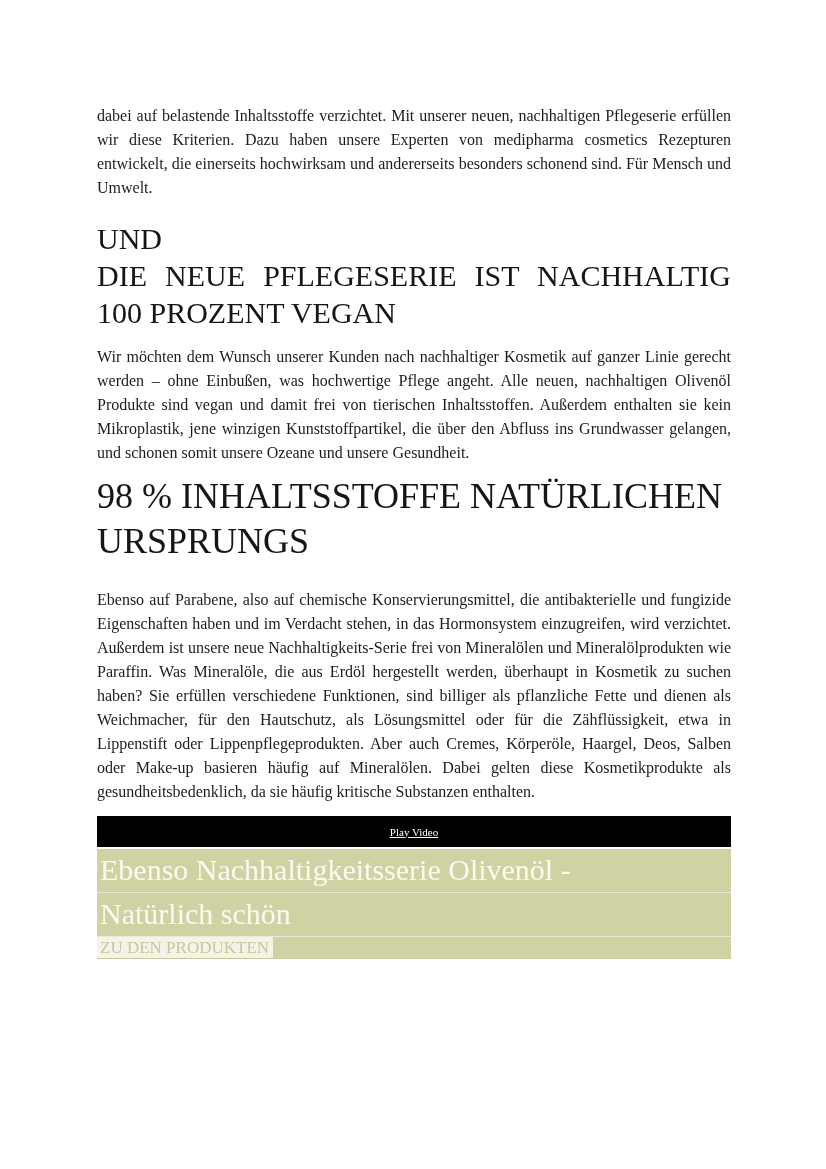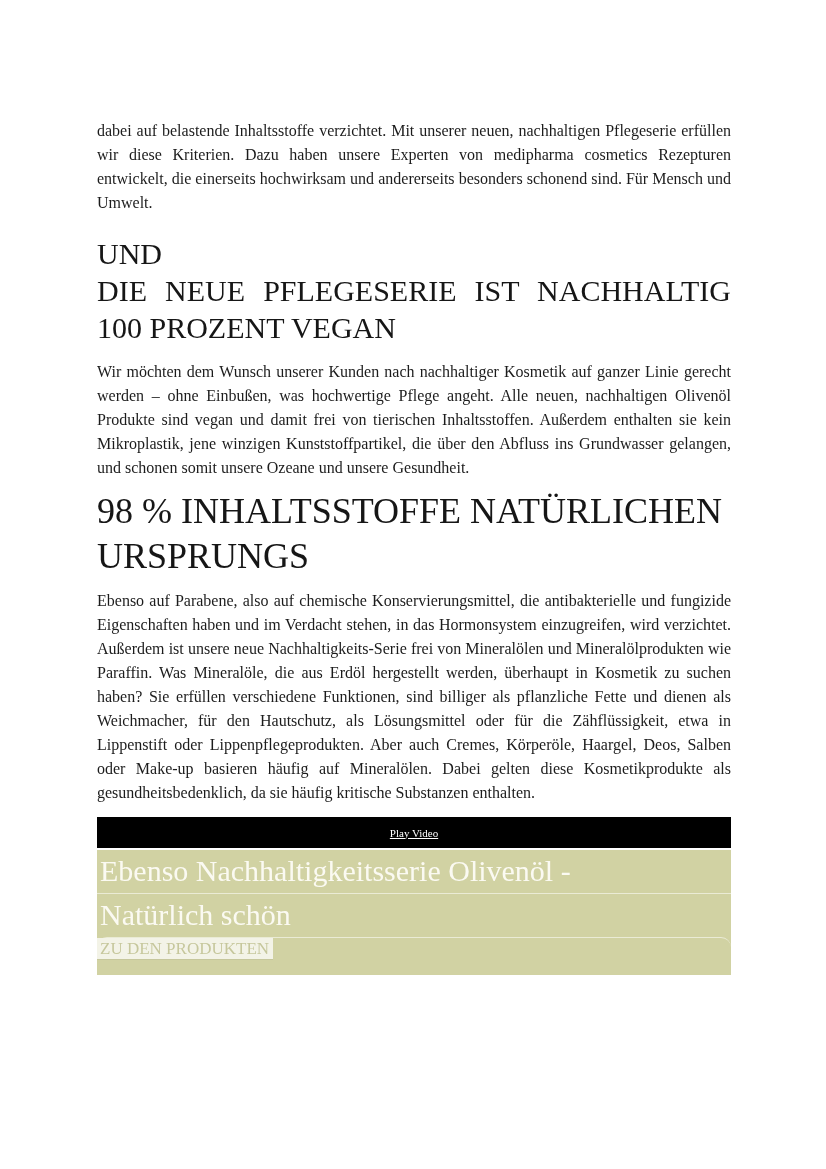--- a/index.html
+++ b/index.html
@@ -9,21 +9,21 @@
     width:826px;
     height:1169px;
     background:#ffffff;
     font-family:"Liberation Serif","DejaVu Serif",serif;
     color:#1b1b1b;
     overflow:hidden;
   }
   .content {
     position:absolute;
     left:97px;
-    top:15px;
+    top:0;
     width:634px;
     padding-top:104px;
   }
   .body-text {
     font-size:16px;
     line-height:24px;
     text-align:justify;
     color:#1c1c1c;
   }
   .heading-sm {
@@ -36,21 +36,21 @@
   .heading-lg {
     font-size:36px;
     line-height:45px;
     font-weight:normal;
     color:#161616;
     margin-top:9px;
   }
   .hline { display:block; }
   .hline.stretch { text-align:justify; text-align-last:justify; }
   .para-vegan   { margin-top:14px; }
-  .para-natural { margin-top:10px; }
+  .para-natural { margin-top:24px; }
   .play-bar {
     margin-top:12px;
     height:31px;
     background:#000000;
     display:flex;
     align-items:center;
     justify-content:center;
   }
   .play-link {
     color:#ffffff;
@@ -70,22 +70,21 @@
     color:#fbfaf2;
     padding:4px 4px 6px 3px;
     white-space:nowrap;
     overflow:hidden;
   }
   .video-title-line + .video-title-line {
     border-top:1px solid rgba(255,255,255,0.55);
   }
   .cta-row {
     border-top:1px solid rgba(255,255,255,0.55);
-    height:38px;
-    border-radius:10px;
+    height:23px;
   }
   .cta-link {
     display:inline-block;
     font-size:17px;
     line-height:21px;
     background:#f3f3e7;
     color:#c6c79c;
     border-bottom:1px solid #c6c79c;
     padding:0 4px 0 3px;
     min-width:172px;

